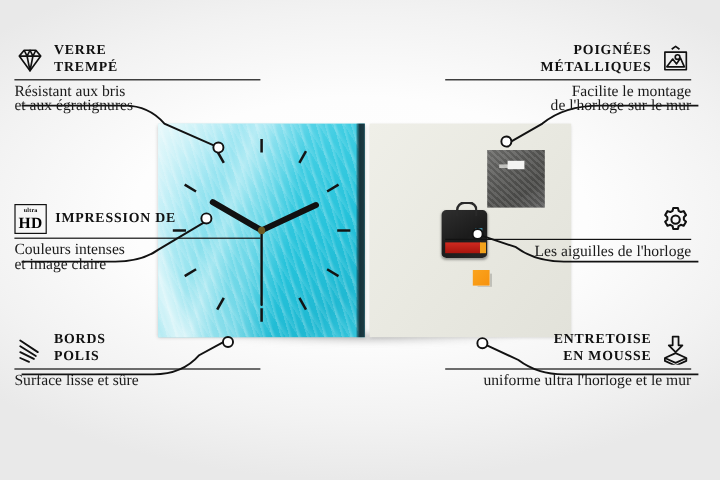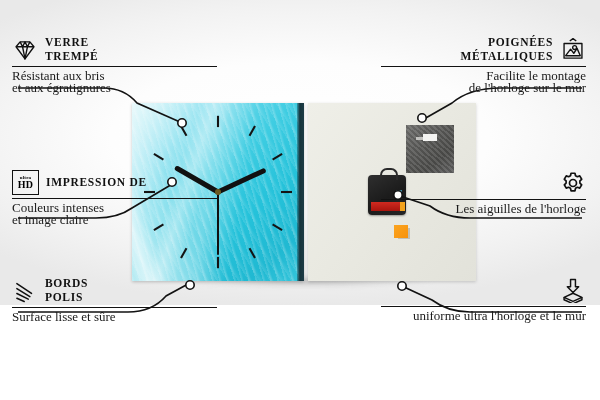--- a/index.html
+++ b/index.html
@@ -2,21 +2,21 @@
 <html><head>
 <meta charset="utf-8">
 <style>
   html,body{margin:0;padding:0;}
   body{
     width:600px;height:400px;overflow:hidden;
     font-family:"Liberation Serif",serif;
     background:#ffffff;
   }
   #stage{
-    position:relative;width:600px;height:305px;
+    position:relative;width:600px;height:400px;
     background:
       radial-gradient(ellipse 70% 55% at 50% 45%, #ffffff 0%, #fdfdfd 45%, #f2f2f2 78%, #e9e9e9 100%);
   }
   
   #product{
     position:absolute;left:132px;top:103px;width:344px;height:180px;
   }
   .shadow{
     position:absolute;left:6px;top:172px;width:336px;height:16px;
     background:radial-gradient(ellipse 50% 50% at 50% 40%, rgba(90,90,90,.30) 0%, rgba(140,140,140,.10) 55%, rgba(255,255,255,0) 78%);
@@ -79,37 +79,37 @@
   }
   .mech-dot{position:absolute;right:4px;top:15px;width:6px;height:3px;background:#3f8fa8;}
   .foam{
     position:absolute;left:86px;top:122px;width:14px;height:13px;
     background:linear-gradient(135deg,#fba41e 0%,#f7920d 100%);
     box-shadow:3px 2px 0 -1px rgba(120,120,115,.35);
   }
   
   .callout{position:absolute;width:205px;}
   .callout.left{left:12px;text-align:left;}
-  .callout.right{right:14px;text-align:right;}
+  .callout.right{right:24px;text-align:right;}
   .co-head{display:flex;align-items:center;gap:7px;}
   .callout.right .co-head{flex-direction:row-reverse;}
   .co-title{
     font-weight:bold;font-size:11.5px;letter-spacing:.7px;color:#111;
     line-height:13.5px;text-transform:uppercase;
   }
   .co-rule{height:1.3px;background:#121212;margin:3px 0 3px;}
   .co-sub{font-size:13px;line-height:11.6px;color:#1a1a1a;}
   .ico{width:26px;height:26px;flex:0 0 26px;display:block;}
   .hd-badge{
     width:25px;height:23px;flex:0 0 25px;border:1.6px solid #111;
     display:flex;flex-direction:column;align-items:center;justify-content:center;
     line-height:1;
   }
   .hd-badge .t1{font-size:5px;font-weight:bold;letter-spacing:.2px;}
-  .hd-badge .t2{font-size:10px;font-weight:bold;letter-spacing:.3px;}
+  .hd-badge .t2{font-size:13px;font-weight:bold;letter-spacing:.3px;}
   #links{position:absolute;left:0;top:0;width:600px;height:400px;pointer-events:none;}
 </style>
 </head>
 <body>
 
 <div id="stage">
 
   <div id="product">
     <div class="shadow"></div>
 
@@ -256,18 +256,22 @@
 
   <div class="callout right" style="top:277px;">
     <div class="co-head">
       <svg class="ico" viewBox="0 0 32 32">
         <g fill="none" stroke="#111" stroke-width="1.8" stroke-linejoin="round">
           <path d="M13 3 h6 v9 h4 l-7 7 -7-7 h4 Z"></path>
           <path d="M16 20 L5 25 L16 30 L27 25 Z"></path>
           <path d="M5 25 v3 l11 5 11-5 v-3"></path>
         </g>
       </svg>
+      <div>
+        <div class="co-title">ENTRETOISE</div>
+        <div class="co-title">EN MOUSSE</div>
+      </div>
     </div>
     <div class="co-rule"></div>
     <div class="co-sub">uniforme ultra l'horloge et le mur</div>
   </div>
 
 </div>
 
 </body></html>

